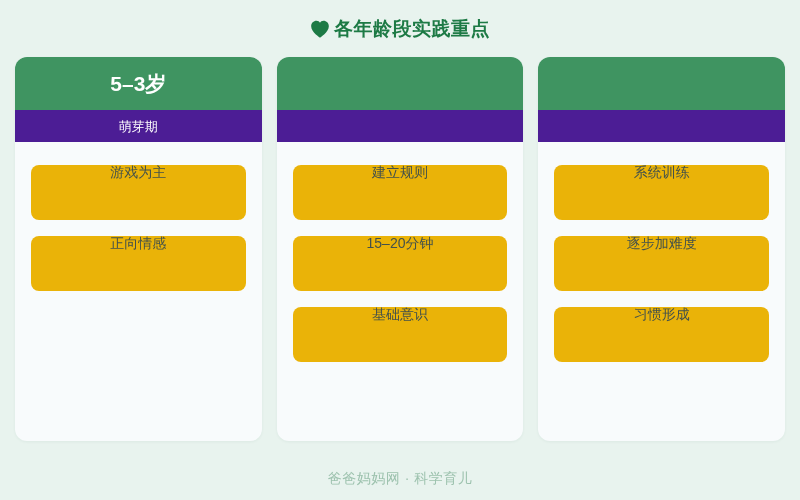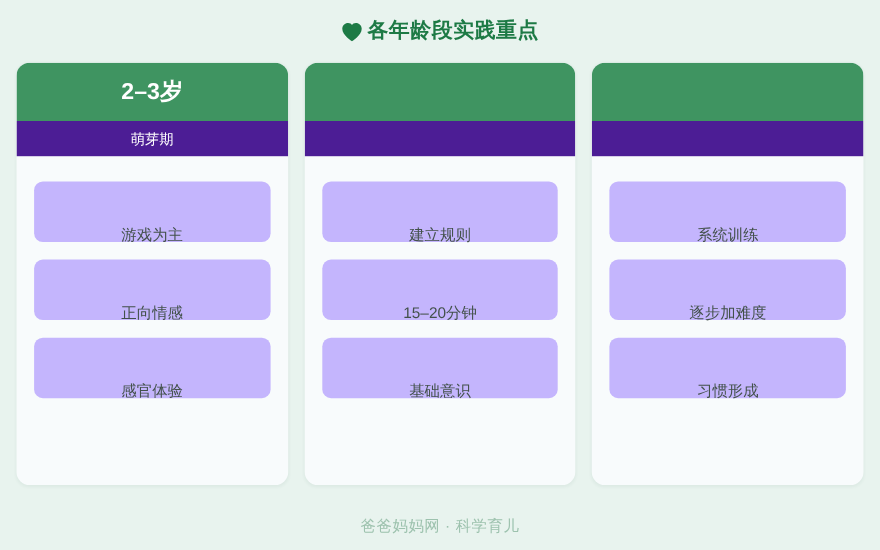--- a/index.html
+++ b/index.html
@@ -103,25 +103,25 @@
   }
 
   .card-body {
     flex: 1 1 auto;
     padding: 23px 16px 0 16px;
     display: flex;
     flex-direction: column;
     gap: 16px;
   }
   .item-box {
-    background: #c4b5fd;
+    background: #eab308;
     border-radius: 8px;
     height: 55px;
     display: flex;
-    align-items: flex-end;
+    align-items: flex-start;
     justify-content: center;
     flex: 0 0 auto;
   }
   .item-text {
     font-size: 14px;
     color: #43514b;
     line-height: 1;
     white-space: nowrap;
   }
 
@@ -154,34 +154,31 @@
       </svg>
     </span>
     <span class="title-text">各年龄段实践重点</span>
   </div>
 </div>
 
 <div class="cards-row">
 
   <div class="card">
     <div class="card-head">
-      <span class="card-head-text">2–3岁</span>
+      <span class="card-head-text">5–3岁</span>
     </div>
     <div class="card-sub">
       <span class="card-sub-text">萌芽期</span>
     </div>
     <div class="card-body">
       <div class="item-box">
         <span class="item-text">游戏为主</span>
       </div>
       <div class="item-box">
         <span class="item-text">正向情感</span>
-      </div>
-      <div class="item-box">
-        <span class="item-text">感官体验</span>
       </div>
     </div>
   </div>
 
   <div class="card ghost">
     <div class="card-head">
       <span class="card-head-text"></span>
     </div>
     <div class="card-sub">
       <span class="card-sub-text"></span>

